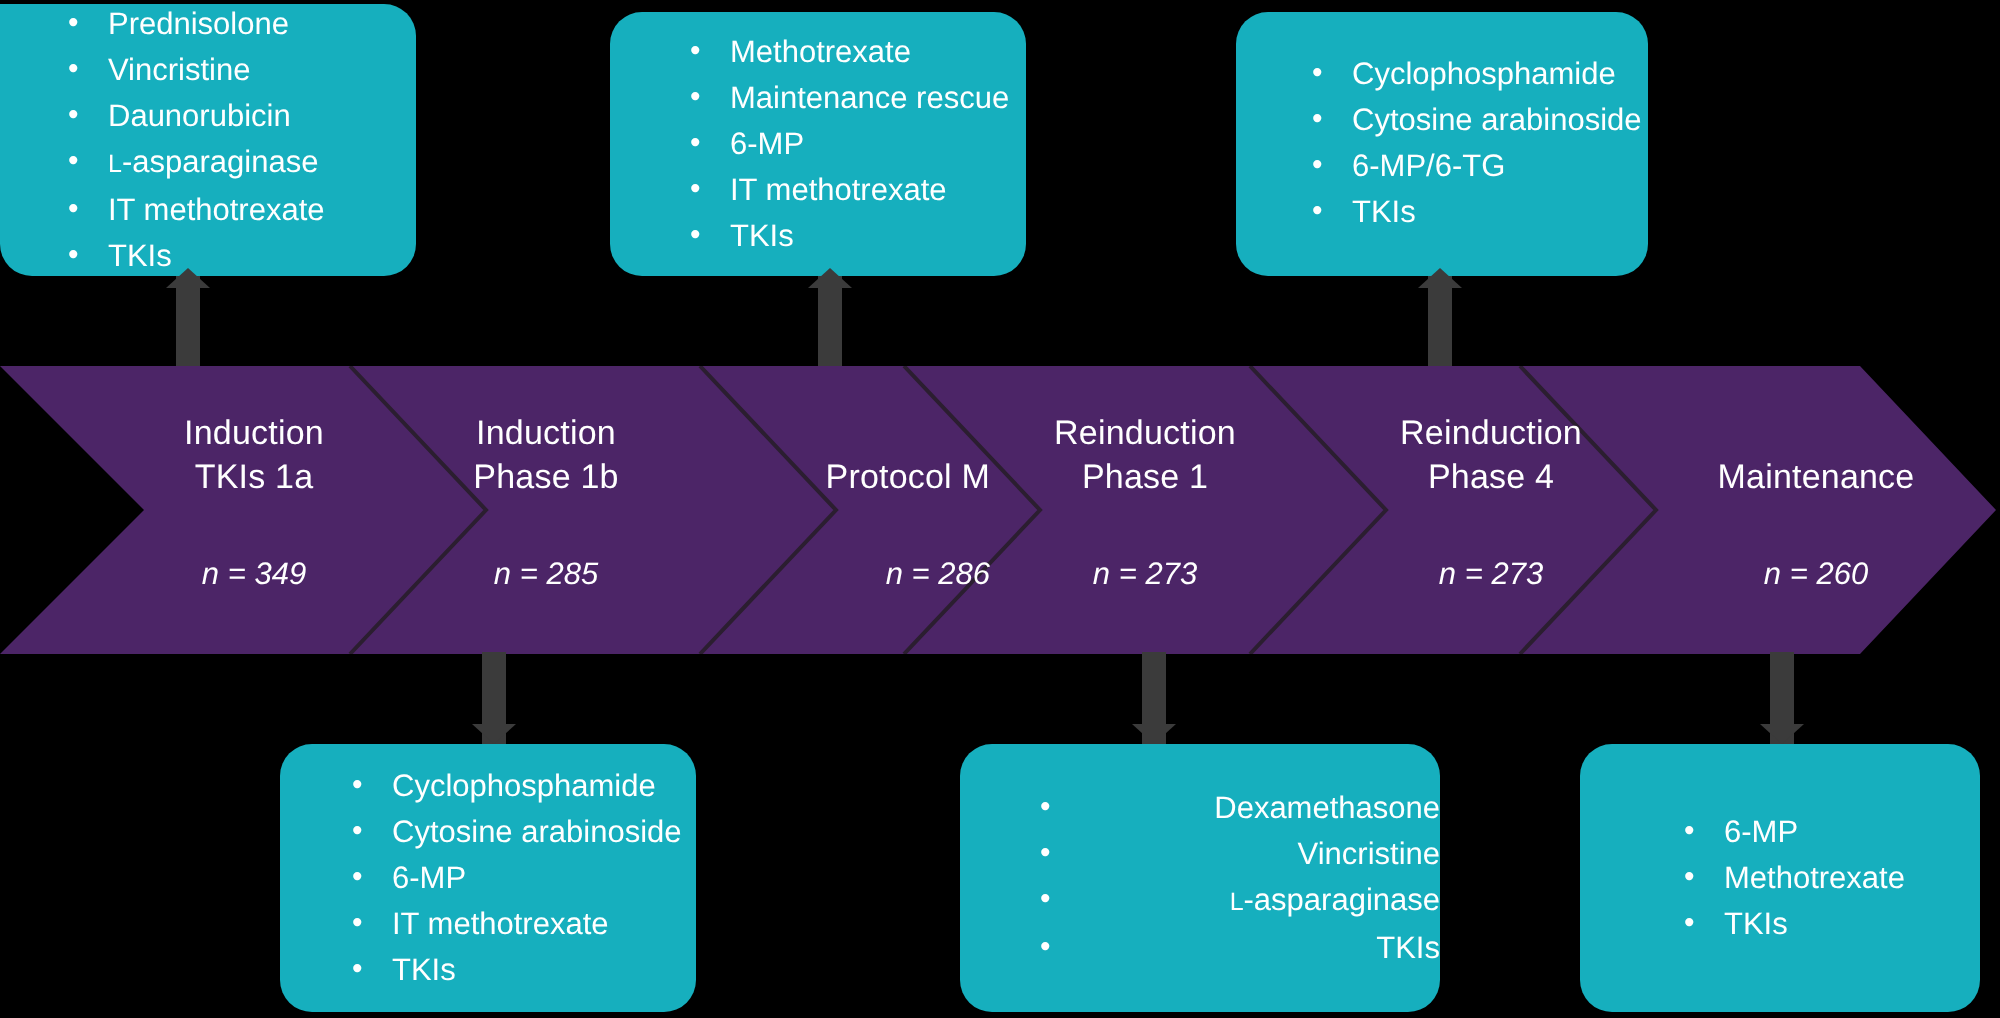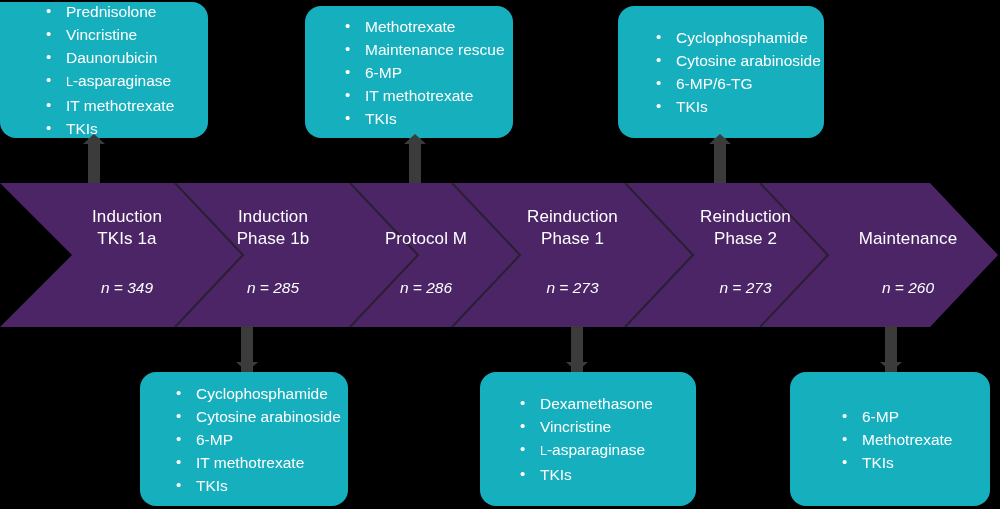--- a/index.html
+++ b/index.html
@@ -113,21 +113,21 @@
     font-style: italic;
   }
   .phase-title.single { top: 45px; }
 </style>
 </head>
 <body>
 
 <div id="canvas">
 
   <div class="drug-box" style="left:0px; top:2px; width:208px; height:136px; border-top-left-radius:0; border-bottom-left-radius:16px;">
-    <ul class="drug-list" style="padding-left:36px;">
+    <ul class="drug-list" style="padding-left:24px;">
         <li class="drug-item bulleted">Prednisolone</li>
         <li class="drug-item bulleted">Vincristine</li>
         <li class="drug-item bulleted">Daunorubicin</li>
         <li class="drug-item bulleted"><span class="smallcap">L</span>-asparaginase</li>
         <li class="drug-item bulleted">IT methotrexate</li>
         <li class="drug-item bulleted">TKIs</li>
       </ul>
   </div>
 
   <div class="drug-box" style="left:305px; top:6px; width:208px; height:132px;">
@@ -180,39 +180,39 @@
   </div>
 
   <div class="phase-cell" style="left:208px; width:130px;">
     <div class="phase-title">
       <div>Induction</div>
       <div>Phase 1b</div>
     </div>
     <div class="phase-n">n = 285</div>
   </div>
 
-  <div class="phase-cell" style="left:357px; width:138px;">
+  <div class="phase-cell" style="left:357px; width:138px;text-align:right;">
     <div class="phase-title single">
       <div>Protocol M</div>
     </div>
     <div class="phase-n">n = 286</div>
   </div>
 
   <div class="phase-cell" style="left:505px; width:135px;">
     <div class="phase-title">
       <div>Reinduction</div>
       <div>Phase 1</div>
     </div>
     <div class="phase-n">n = 273</div>
   </div>
 
   <div class="phase-cell" style="left:678px; width:135px;">
     <div class="phase-title">
       <div>Reinduction</div>
-      <div>Phase 2</div>
+      <div>Phase 4</div>
     </div>
     <div class="phase-n">n = 273</div>
   </div>
 
   <div class="phase-cell" style="left:840px; width:136px;">
     <div class="phase-title single">
       <div>Maintenance</div>
     </div>
     <div class="phase-n">n = 260</div>
   </div>
@@ -229,21 +229,21 @@
   <div class="drug-box" style="left:140px; top:372px; width:208px; height:134px;">
     <ul class="drug-list" style="padding-left:26px;">
         <li class="drug-item bulleted">Cyclophosphamide</li>
         <li class="drug-item bulleted">Cytosine arabinoside</li>
         <li class="drug-item bulleted">6-MP</li>
         <li class="drug-item bulleted">IT methotrexate</li>
         <li class="drug-item bulleted">TKIs</li>
       </ul>
   </div>
 
-  <div class="drug-box" style="left:480px; top:372px; width:216px; height:134px;">
+  <div class="drug-box" style="left:480px; top:372px; width:240px; height:134px;text-align:right;">
     <ul class="drug-list" style="padding-left:30px;">
         <li class="drug-item bulleted">Dexamethasone</li>
         <li class="drug-item bulleted">Vincristine</li>
         <li class="drug-item bulleted"><span class="smallcap">L</span>-asparaginase</li>
         <li class="drug-item bulleted">TKIs</li>
       </ul>
   </div>
 
   <div class="drug-box" style="left:790px; top:372px; width:200px; height:134px;">
     <ul class="drug-list" style="padding-left:42px;">

